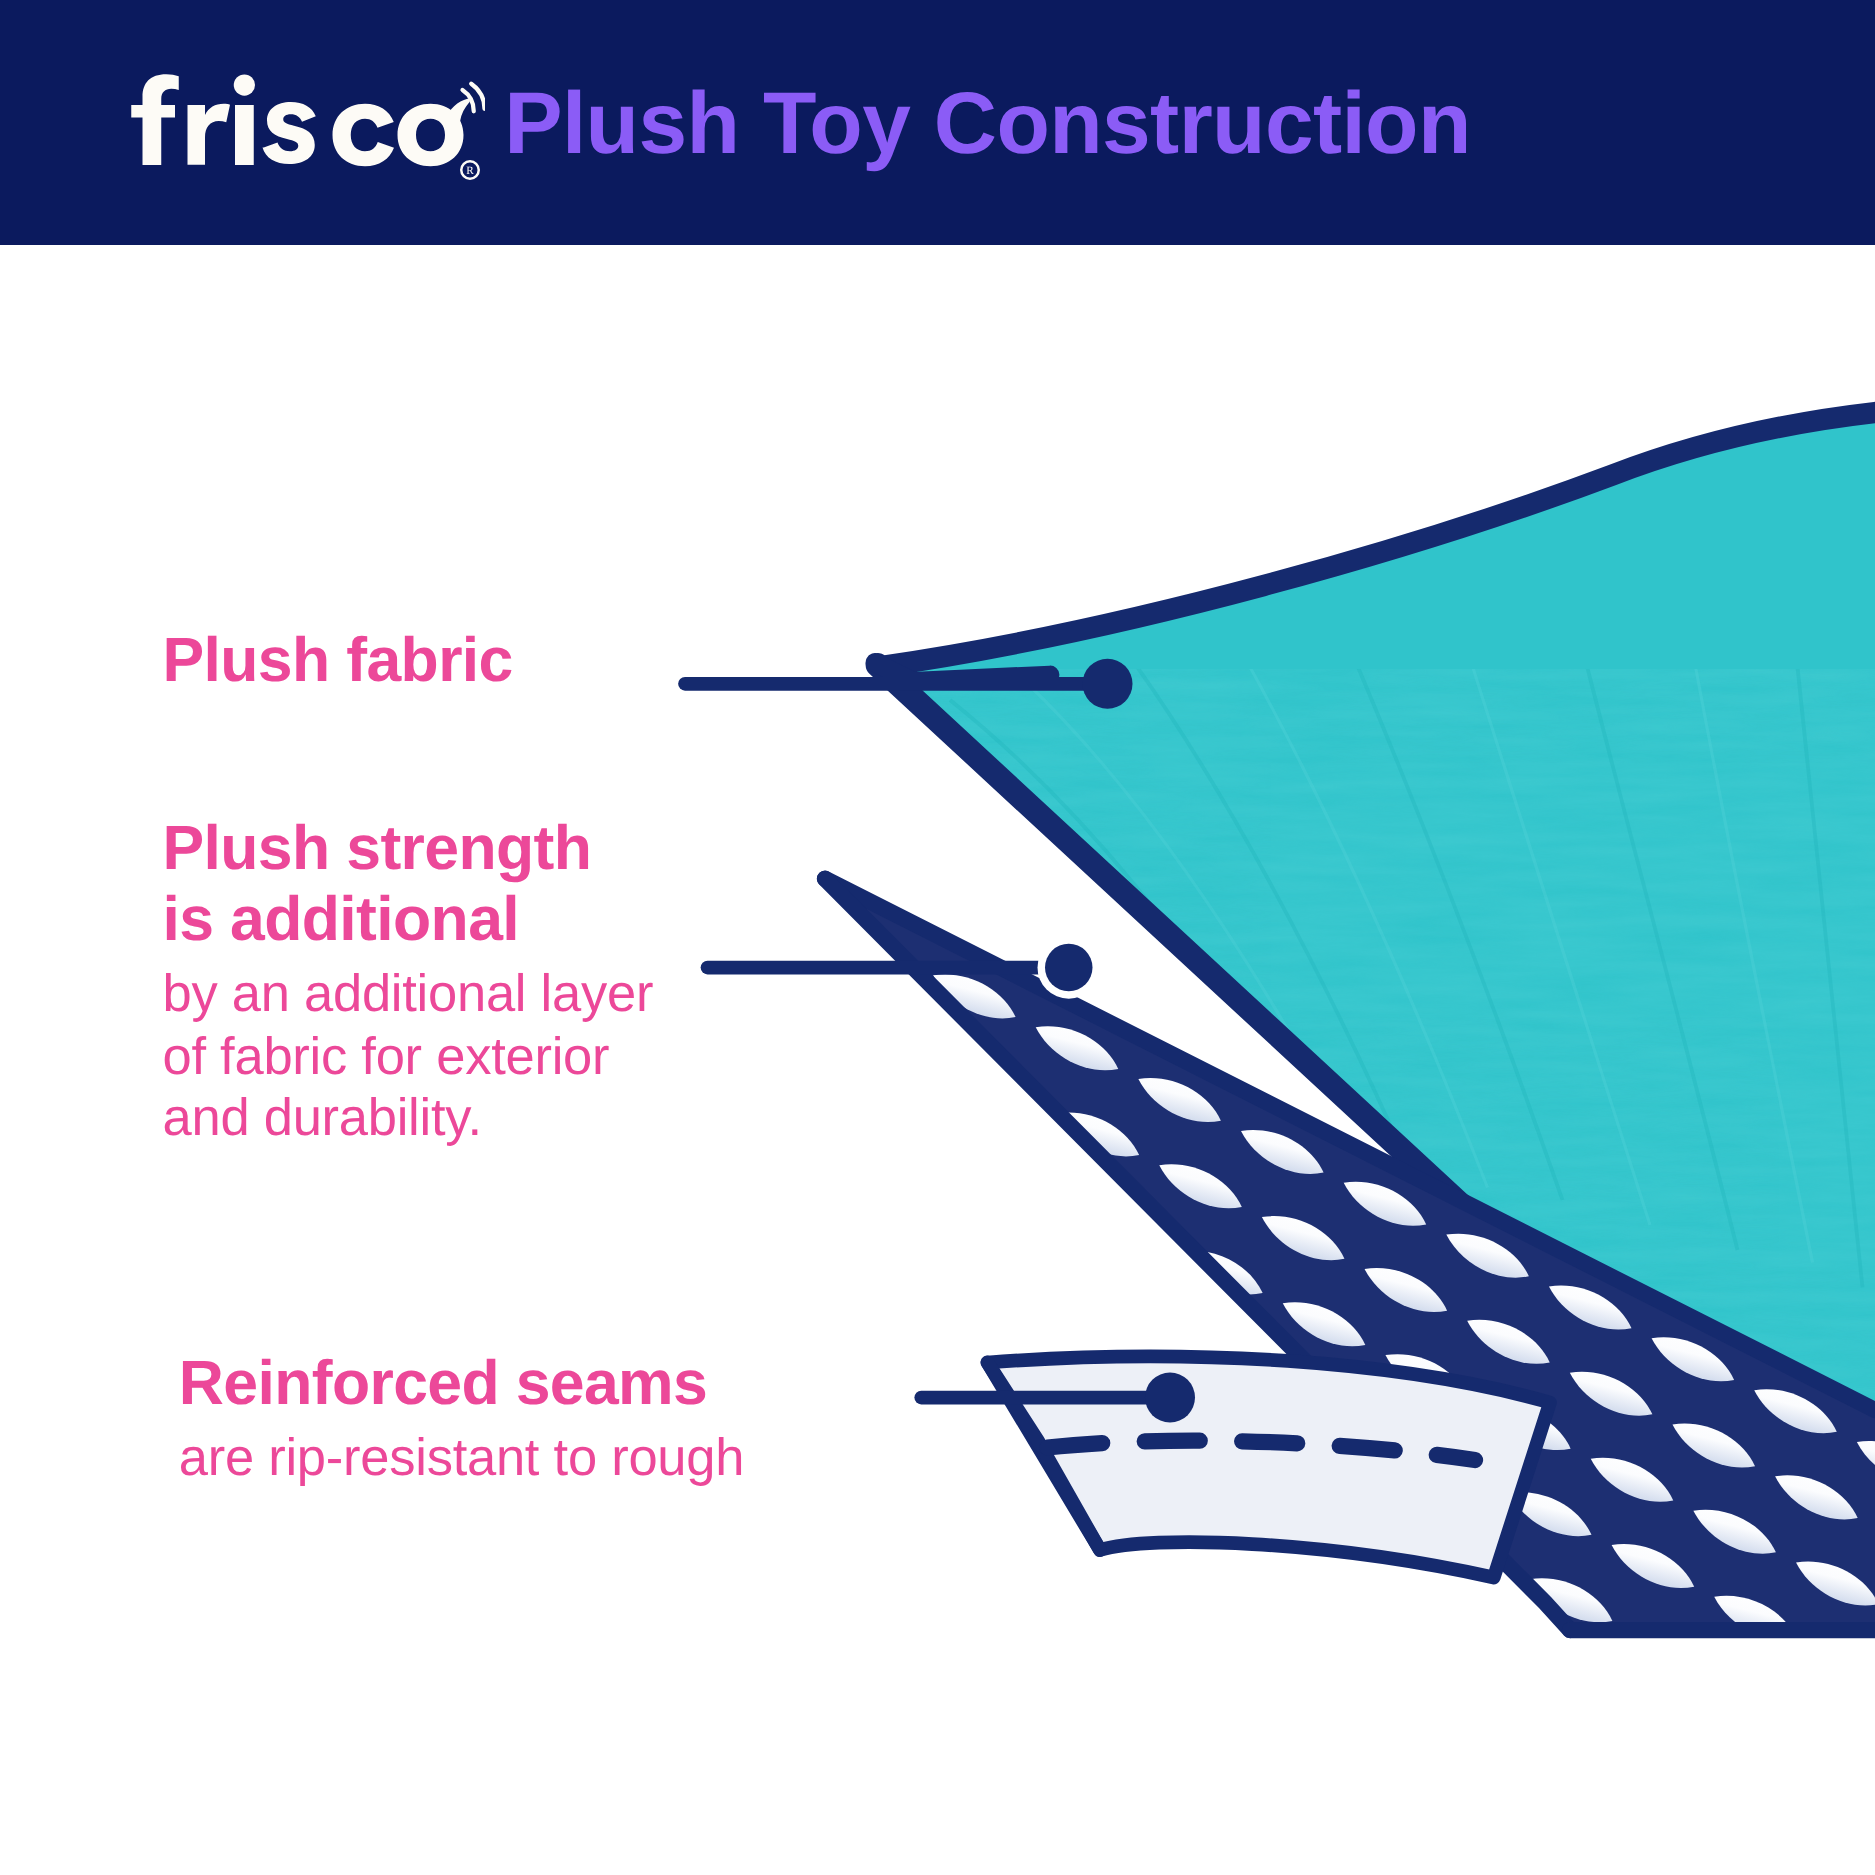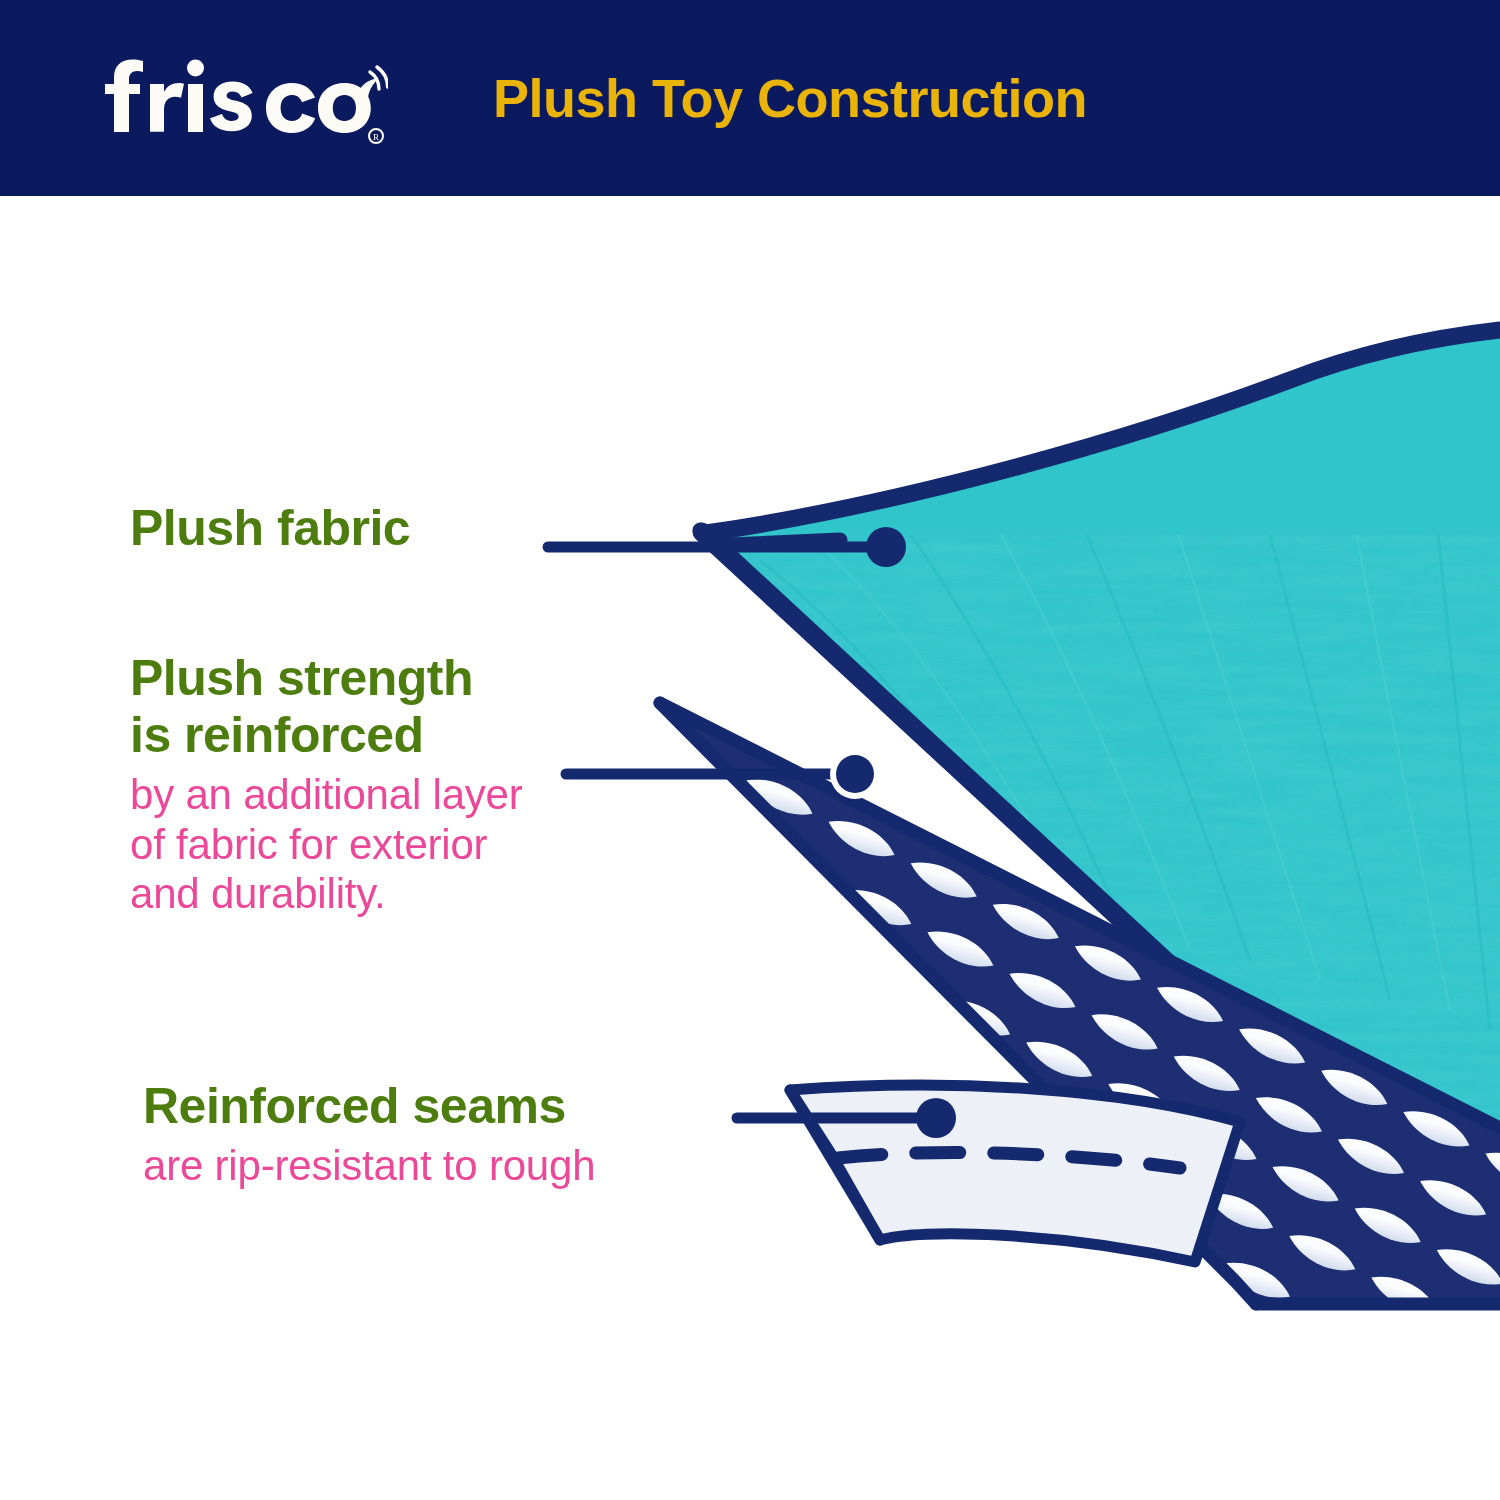--- a/index.html
+++ b/index.html
@@ -18,34 +18,34 @@
     background:#0b1a5e;
     display:flex;align-items:center;
   }
   .logo-wrap{
     position:absolute;left:78px;top:48px;width:310px;height:100px;
   }
   .logo-wrap svg{display:block;}
   .header-title{
     position:absolute;left:0;top:0;width:1500px;height:196px;
     display:flex;align-items:center;justify-content:center;
-    color:#eab308;
-    font-size:54px;
+    color:#8b5cf6;
+    font-size:70px;
     font-weight:bold;
     letter-spacing:-0.5px;
     padding-left:80px;
     box-sizing:border-box;
     white-space:nowrap;
   }
 
   
   .label-block{position:absolute;color:#152a6e;}
   .lbl-head{
     font-size:50px;font-weight:bold;line-height:1.14;letter-spacing:-0.5px;
-    color:#4d7c0f;
+    color:#ec4899;
   }
   .lbl-body{
     font-size:42px;font-weight:normal;line-height:1.18;letter-spacing:-0.2px;
     color:#ec4899;margin-top:6px;
   }
   #block-1{left:130px;top:500px;}
   #block-2{left:130px;top:650px;}
   #block-3{left:143px;top:1078px;}
 
   
@@ -332,21 +332,21 @@
     </div>
     <div class="header-title">Plush Toy Construction</div>
   </div>
 
   <div class="label-block" id="block-1">
     <div class="lbl-head">Plush fabric</div>
   </div>
 
   <div class="label-block" id="block-2">
     <div class="lbl-head">Plush strength</div>
-    <div class="lbl-head">is reinforced</div>
+    <div class="lbl-head">is additional</div>
     <div class="lbl-body">by an additional layer</div>
     <div class="lbl-body" style="margin-top:0">of fabric for exterior</div>
     <div class="lbl-body" style="margin-top:0">and durability.</div>
   </div>
 
   <div class="label-block" id="block-3">
     <div class="lbl-head">Reinforced seams</div>
     <div class="lbl-body">are rip-resistant to rough</div>
   </div>
 

